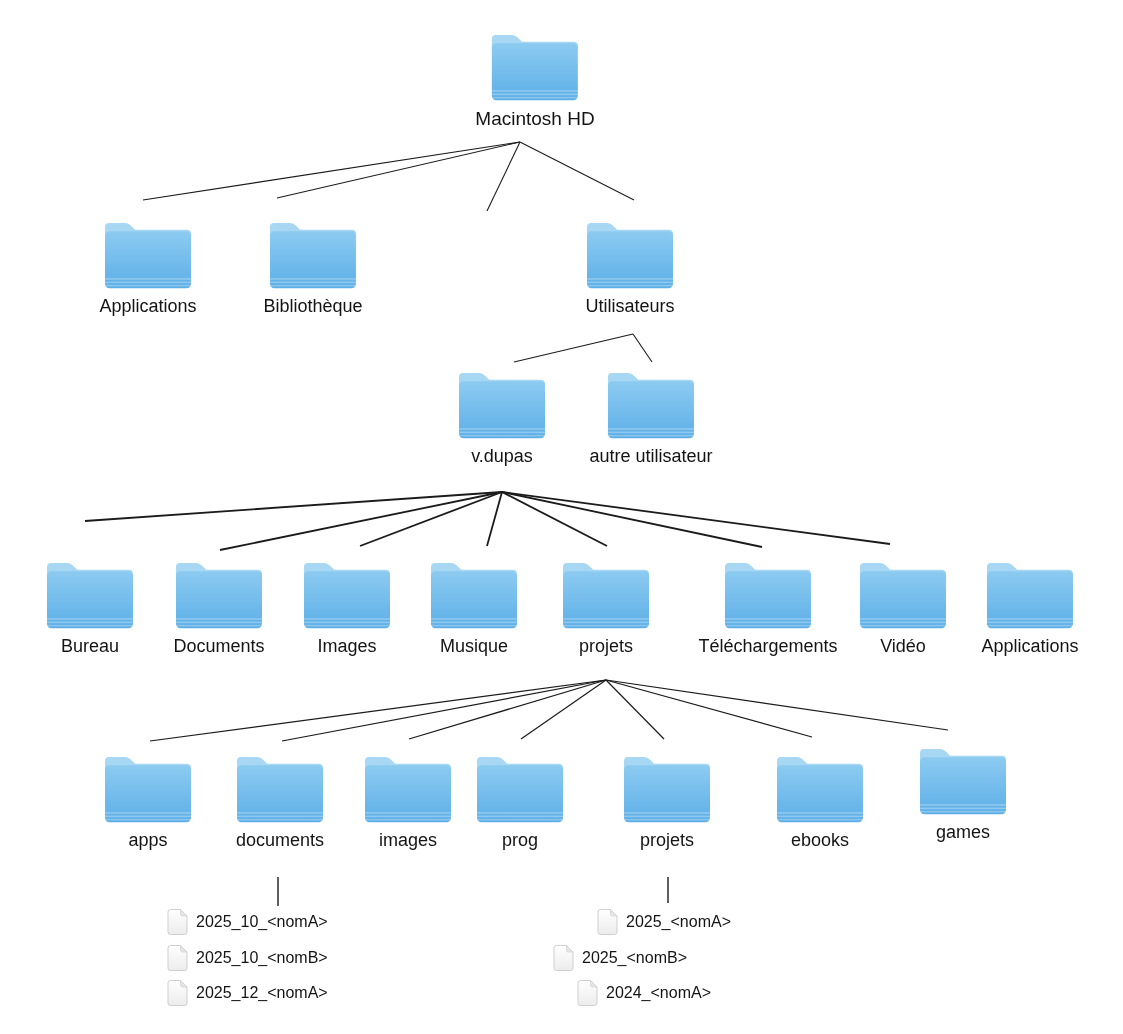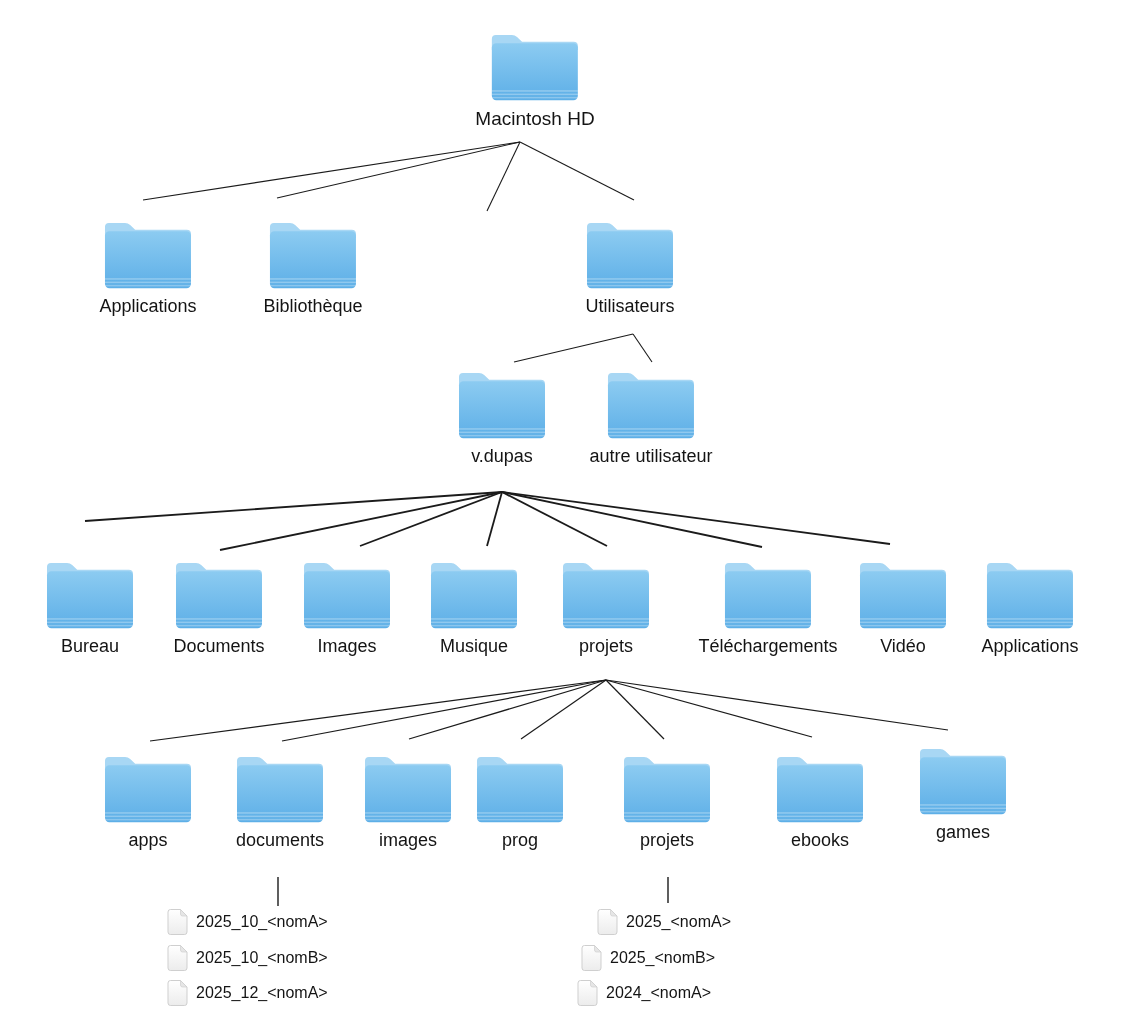--- a/index.html
+++ b/index.html
@@ -295,21 +295,21 @@
   </svg>
 <span class="flabel">2025_12_&lt;nomA&gt;</span>
       </div>
       <div class="node file" style="left: 596px; top: 908px;">
   <svg class="ficon" width="23" height="28" viewBox="0 0 23 28">
     <path d="M2 4 Q2 1.5 4.5 1.5 L14.5 1.5 L21 8 L21 24 Q21 26.5 18.5 26.5 L4.5 26.5 Q2 26.5 2 24 Z" fill="url(#page-grad)" stroke="#cfcfcf" stroke-width="1"></path>
     <path d="M14.5 1.5 L21 8 L16.5 8 Q14.5 8 14.5 6 Z" fill="#e6e6e6" stroke="#cfcfcf" stroke-width="0.7"></path>
   </svg>
 <span class="flabel">2025_&lt;nomA&gt;</span>
       </div>
-      <div class="node file" style="left: 580px; top: 944px;">
+      <div class="node file" style="left: 552px; top: 944px;">
   <svg class="ficon" width="23" height="28" viewBox="0 0 23 28">
     <path d="M2 4 Q2 1.5 4.5 1.5 L14.5 1.5 L21 8 L21 24 Q21 26.5 18.5 26.5 L4.5 26.5 Q2 26.5 2 24 Z" fill="url(#page-grad)" stroke="#cfcfcf" stroke-width="1"></path>
     <path d="M14.5 1.5 L21 8 L16.5 8 Q14.5 8 14.5 6 Z" fill="#e6e6e6" stroke="#cfcfcf" stroke-width="0.7"></path>
   </svg>
 <span class="flabel">2025_&lt;nomB&gt;</span>
       </div>
       <div class="node file" style="left: 576px; top: 979px;">
   <svg class="ficon" width="23" height="28" viewBox="0 0 23 28">
     <path d="M2 4 Q2 1.5 4.5 1.5 L14.5 1.5 L21 8 L21 24 Q21 26.5 18.5 26.5 L4.5 26.5 Q2 26.5 2 24 Z" fill="url(#page-grad)" stroke="#cfcfcf" stroke-width="1"></path>
     <path d="M14.5 1.5 L21 8 L16.5 8 Q14.5 8 14.5 6 Z" fill="#e6e6e6" stroke="#cfcfcf" stroke-width="0.7"></path>

